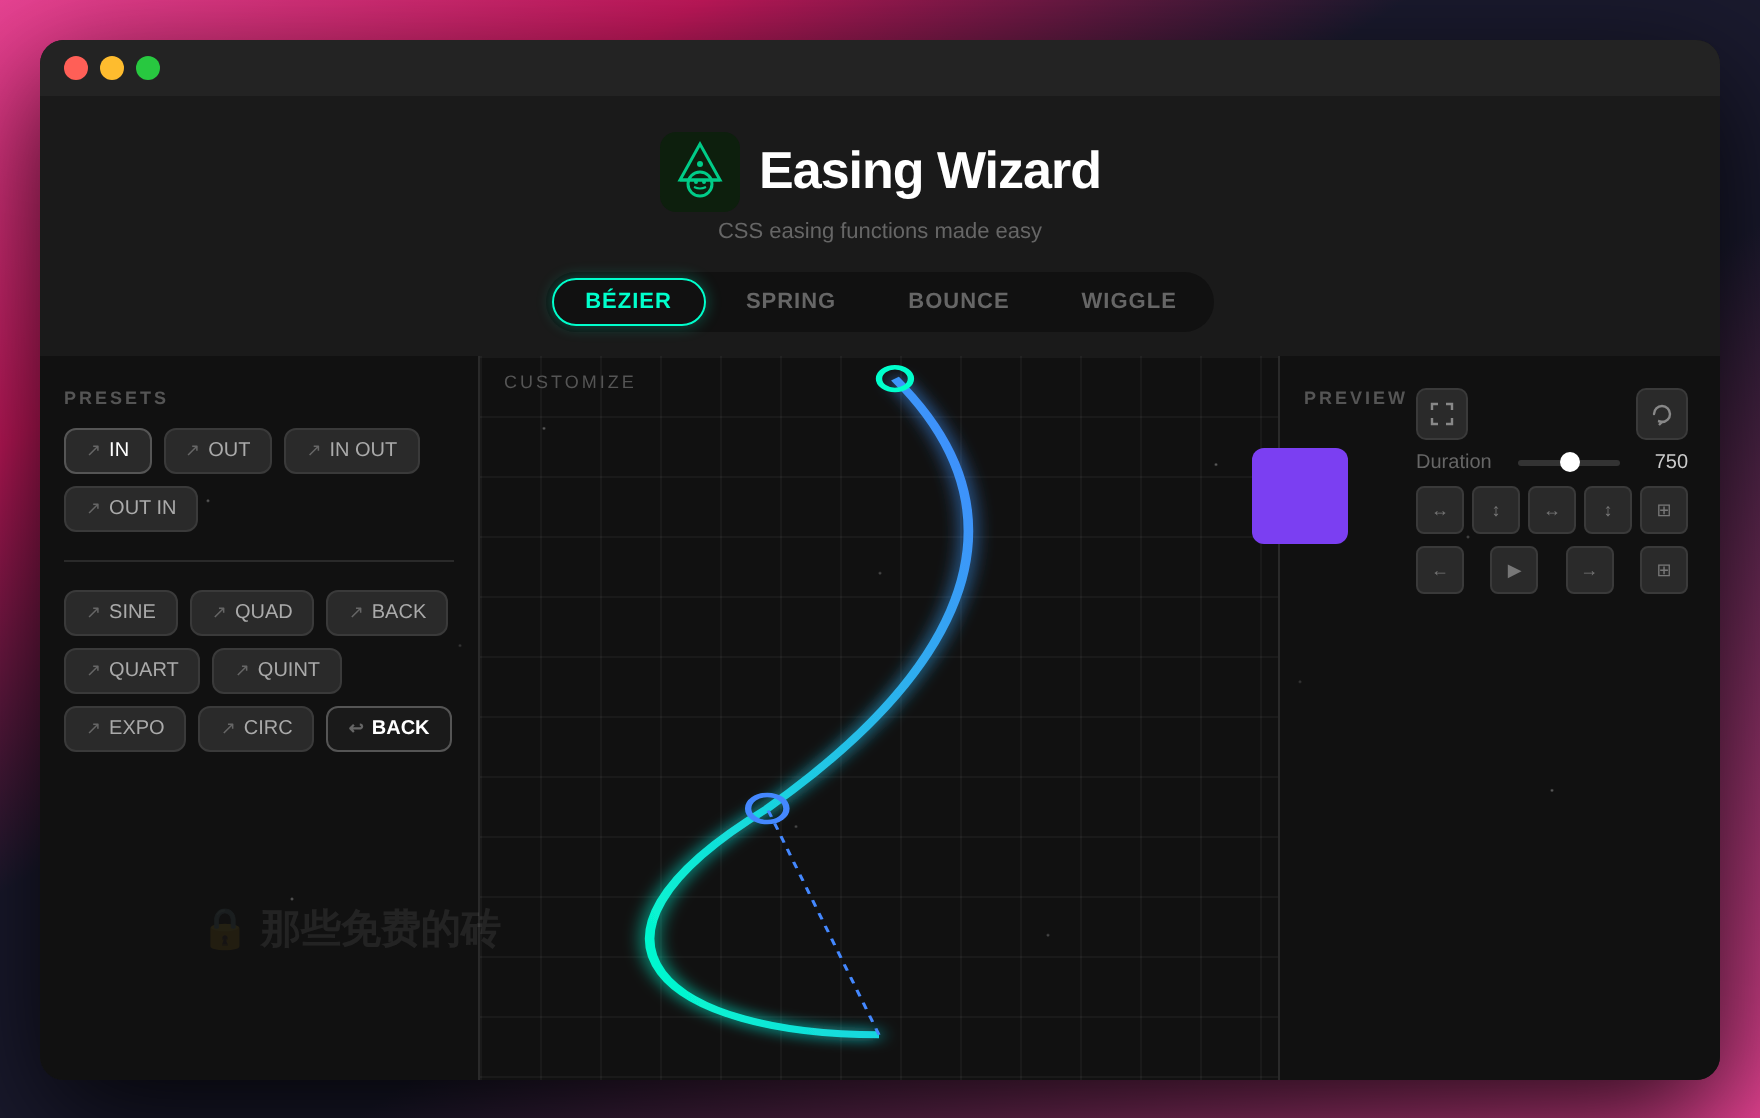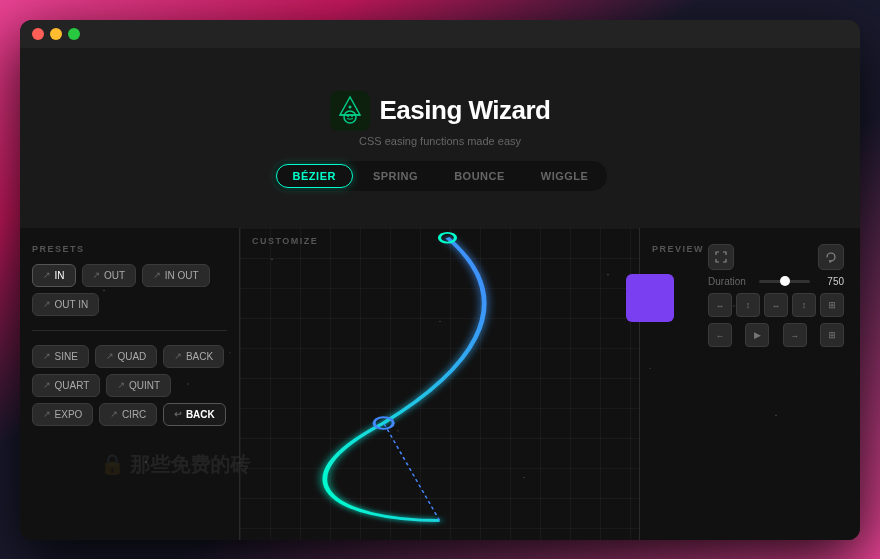--- a/index.html
+++ b/index.html
@@ -17,21 +17,20 @@
     .app-window {
       width: 840px;
       height: 520px;
       background: #1a1a1a;
       border-radius: 12px;
       overflow: hidden;
       box-shadow: 0 20px 60px rgba(0,0,0,0.8);
       display: flex;
       flex-direction: column;
       position: relative;
-      gap: 25px;
     }
     .title-bar {
       height: 28px;
       background: #232323;
       display: flex;
       align-items: center;
       padding: 0 12px;
       flex-shrink: 0;
     }
     .traffic-lights {
@@ -452,21 +451,21 @@
           <button class="preset-btn active-dark">
             <span class="preset-icon">↩</span>
             <span>BACK</span>
           </button>
         </div>
       </div>
     </div>
 
     <div class="panel-center">
       <div class="grid-overlay"></div>
-      <div style="position:absolute; top:8px; left:12px; font-size:9px; font-weight:700; letter-spacing:1.5px; color:#555; z-index:2;">CUSTOMIZE</div>
+      <div style="position:absolute; top:8px; left:12px; font-size:9px; font-weight:400; letter-spacing:1.5px; color:#555; z-index:2;">CUSTOMIZE</div>
 
       <svg class="curve-canvas" viewBox="0 0 250 320" preserveAspectRatio="none" style="position:absolute; inset:0; width:100%; height:100%;">
         <defs>
           <linearGradient id="curveGrad" x1="0%" y1="100%" x2="100%" y2="0%">
             <stop offset="0%" style="stop-color:#00ffcc; stop-opacity:1"></stop>
             <stop offset="100%" style="stop-color:#4488ff; stop-opacity:1"></stop>
           </linearGradient>
           <filter id="glow">
             <feGaussianBlur stdDeviation="3" result="coloredBlur"></feGaussianBlur>
             <feMerge>

